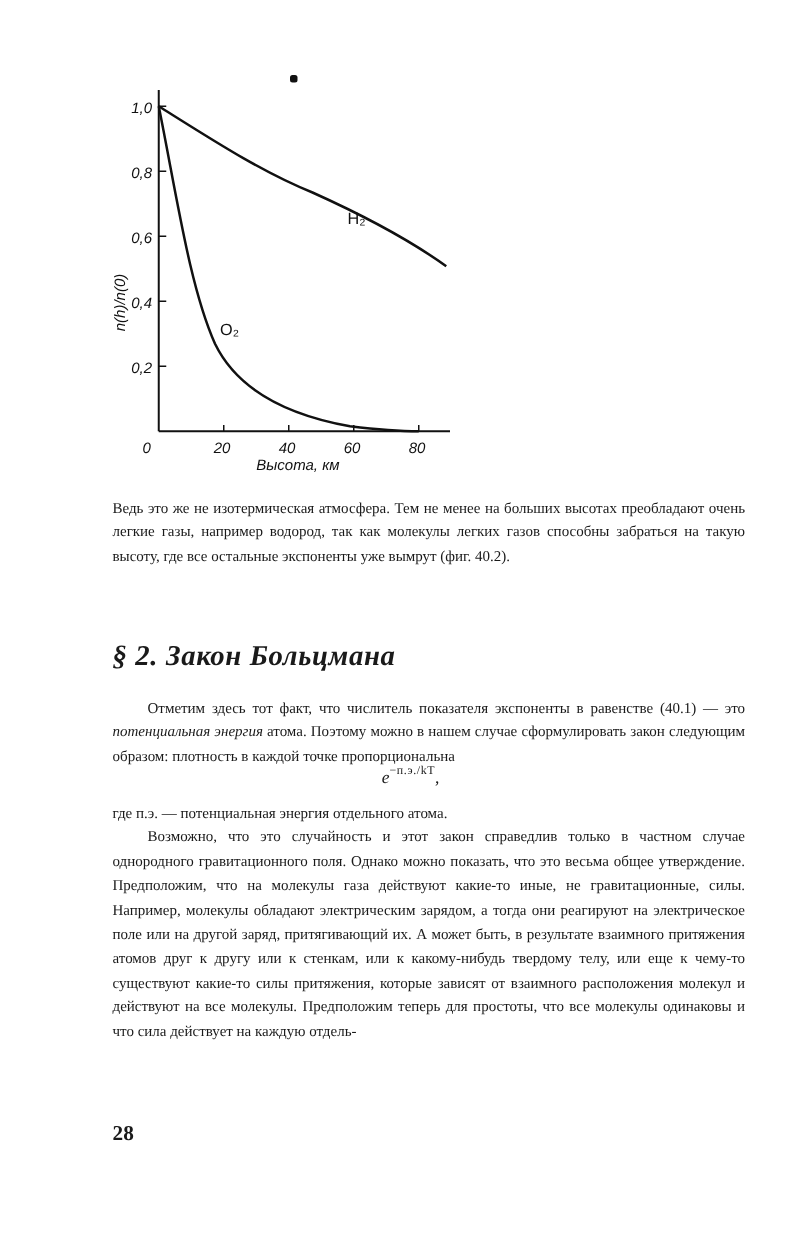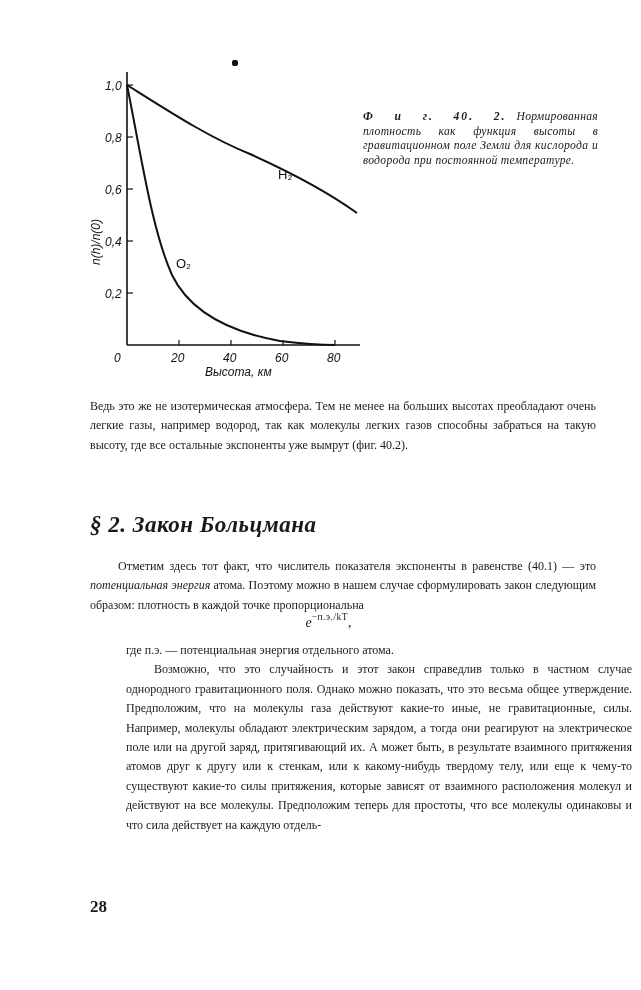--- a/index.html
+++ b/index.html
@@ -68,37 +68,34 @@
         <text x="125" y="326">Высота, км</text>
         <text x="0" y="0" transform="translate(20,215) rotate(-90)">n(h)/n(0)</text>
       </g>
       <g font-family="Liberation Sans, sans-serif" font-size="13" fill="#111">
         <text x="198" y="129">H₂</text>
         <text x="96" y="218">O₂</text>
       </g>
     </svg>
   </div>
 
-  <div class="fig-caption">
-    <span class="fig-num">Ф и г.   40. 2.</span><span>Нормированная плотность как функция высоты в гравитационном поле Земли для кислорода и водорода при постоянной температуре.</span>
-  </div>
 
   <div class="text" style="top:397px;">
     <p>Ведь это же не изотермическая атмосфера. Тем не менее на больших высотах преобладают очень легкие газы, например водород, так как молекулы легких газов способны забраться на такую высоту, где все остальные экспоненты уже вымрут (фиг. 40.2).</p>
   </div>
 
   <div class="section-title">§ 2. Закон Больцмана</div>
 
   <div class="text" style="top:557px;">
     <p class="indent"><span>Отметим здесь тот факт, что числитель показателя экспоненты в равенстве (40.1) — это </span><i>потенциальная энергия</i><span> атома. Поэтому можно в нашем случае сформулировать закон следующим образом: плотность в каждой точке пропорциональна</span></p>
   </div>
 
   <div class="formula">
     <i>e</i><sup>−п.э./kT</sup><span>,</span>
   </div>
 
-  <div class="text" style="top:641px;margin-left:36px;">
+  <div class="text" style="top:641px;">
     <p>где п.э. — потенциальная энергия отдельного атома.</p>
     <p class="indent">Возможно, что это случайность и этот закон справедлив только в частном случае однородного гравитационного поля. Однако можно показать, что это весьма общее утверждение. Предположим, что на молекулы газа действуют какие-то иные, не гравитационные, силы. Например, молекулы обладают электрическим зарядом, а тогда они реагируют на электрическое поле или на другой заряд, притягивающий их. А может быть, в результате взаимного притяжения атомов друг к другу или к стенкам, или к какому-нибудь твердому телу, или еще к чему-то существуют какие-то силы притяжения, которые зависят от взаимного расположения молекул и действуют на все молекулы. Предположим теперь для простоты, что все молекулы одинаковы и что сила действует на каждую отдель-</p>
   </div>
 
   <div class="page-number">28</div>
 </div>
 
 </body></html>

